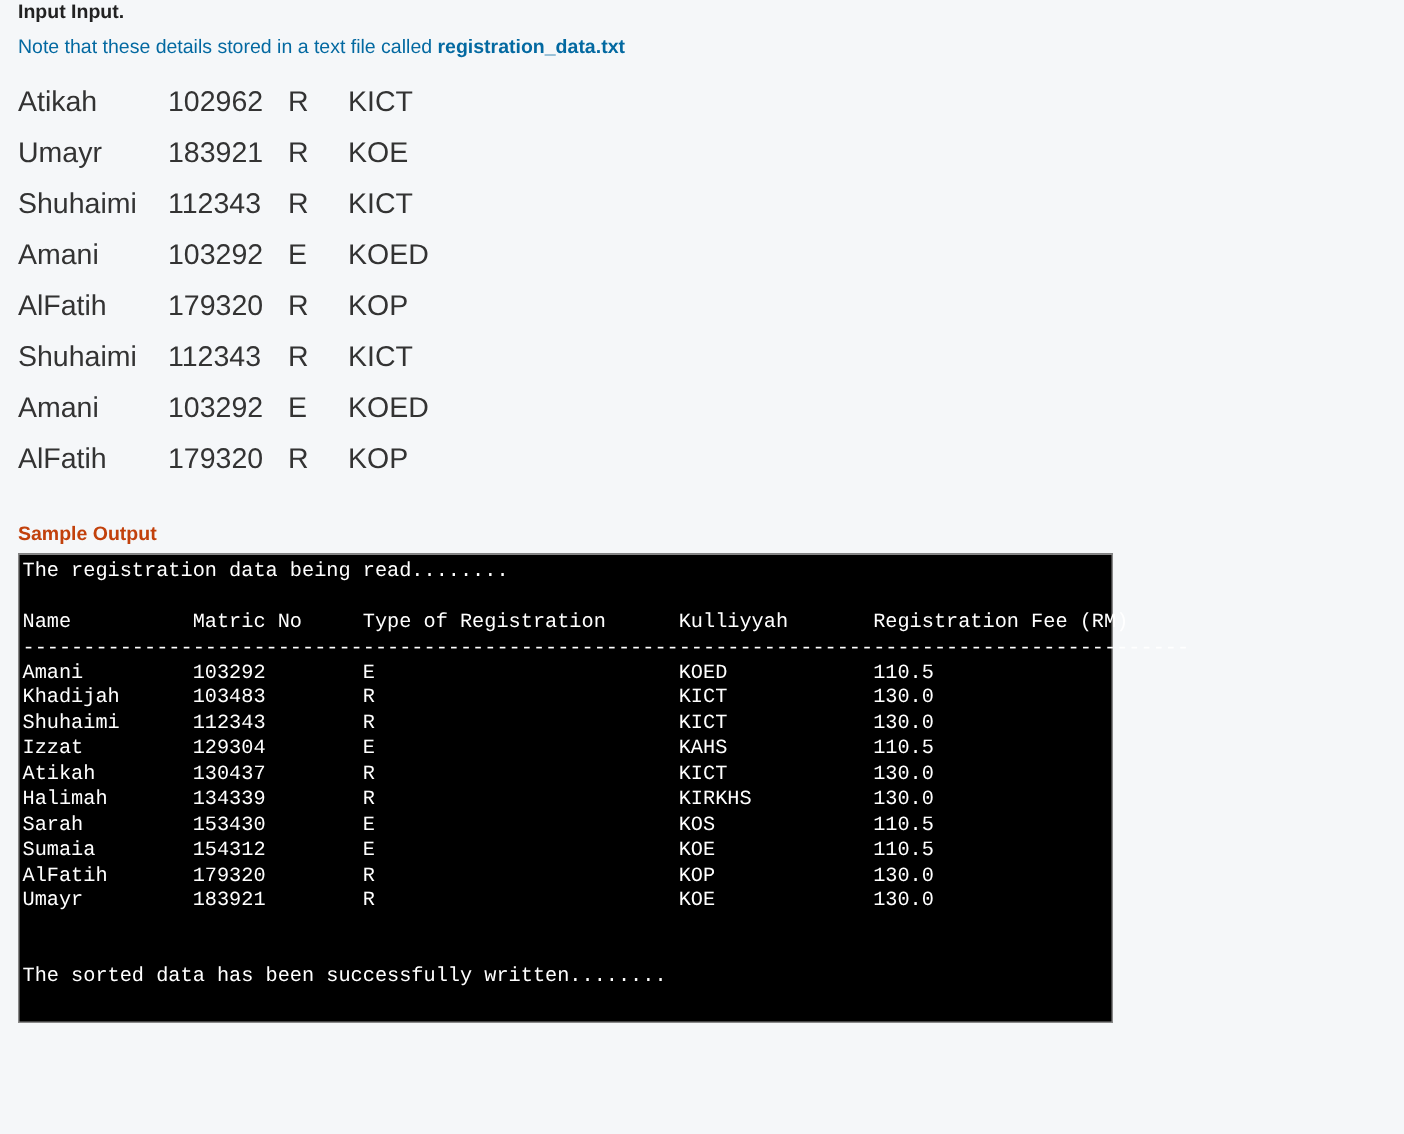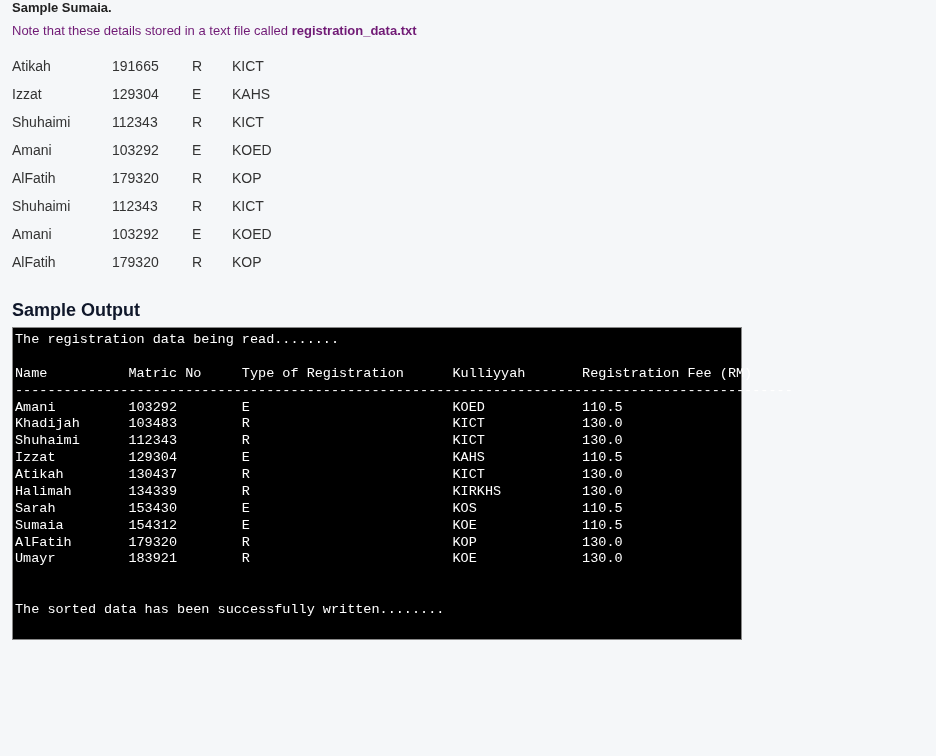--- a/index.html
+++ b/index.html
@@ -19,83 +19,83 @@
       padding: 0 12px 20px 12px;
     }
     .heading-bold {
       font-weight: bold;
       font-size: 13px;
       color: #222;
       margin-bottom: 8px;
     }
     .note {
       font-size: 13px;
-      color: #701a75;
+      color: #0369a1;
       margin-bottom: 14px;
     }
     .note .bold {
       font-weight: bold;
     }
     .input-table {
       border-collapse: collapse;
       margin-bottom: 24px;
     }
     .input-table td {
       padding: 6px 0;
-      font-size: 14px;
+      font-size: 19px;
       color: #333;
       vertical-align: top;
     }
     .input-table td:nth-child(1) { width: 100px; }
     .input-table td:nth-child(2) { width: 80px; }
     .input-table td:nth-child(3) { width: 40px; }
     .input-table td:nth-child(4) { width: 80px; margin-top: 32px; }
     .sample-output-heading {
       font-weight: bold;
-      font-size: 18px;
-      color: #0f172a;
+      font-size: 13px;
+      color: #c2410c;
       margin-bottom: 6px;
       margin-top: 10px;
     }
     .terminal {
       background: #000;
       color: #fff;
       font-family: "Consolas", "Courier New", monospace;
       font-size: 13.5px;
       padding: 4px 6px 20px 2px;
       width: 730px;
       white-space: pre;
       line-height: 1.25;
       border: 1px solid #888;
     }
   </style>
 </head>
 <body>
 
 <div class="content">
 
-  <div class="heading-bold">Sample Sumaia.</div>
+  <div class="heading-bold">Input Input.</div>
 
   <div class="note">
     <span>Note that these details stored in a text file called </span><span class="bold">registration_data.txt</span>
   </div>
 
   <table class="input-table">
     <tbody id="input-tbody">
         <tr>
           <td>Atikah</td>
-          <td>191665</td>
+          <td>102962</td>
           <td>R</td>
           <td>KICT</td>
         </tr>
         <tr>
-          <td>Izzat</td>
-          <td>129304</td>
-          <td>E</td>
-          <td>KAHS</td>
+          <td>Umayr</td>
+          <td>183921</td>
+          <td>R</td>
+          <td>KOE</td>
         </tr>
         <tr>
           <td>Shuhaimi</td>
           <td>112343</td>
           <td>R</td>
           <td>KICT</td>
         </tr>
         <tr>
           <td>Amani</td>
           <td>103292</td>

